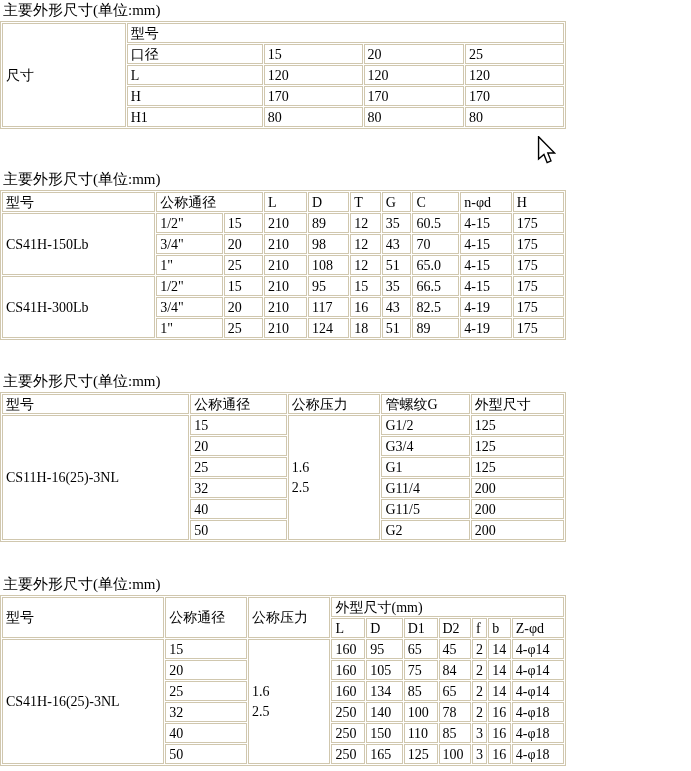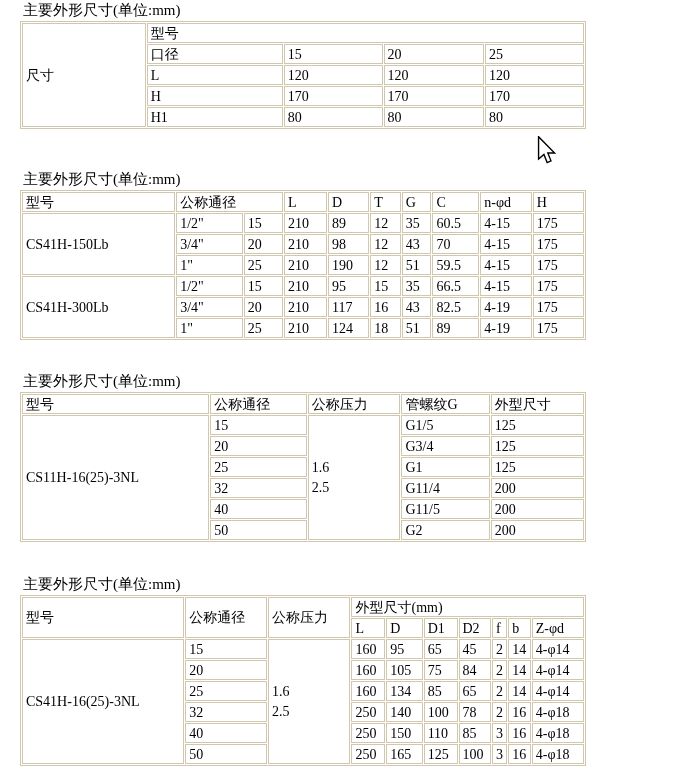--- a/index.html
+++ b/index.html
@@ -1,21 +1,21 @@
 <!DOCTYPE html>
 <html><head>
 <meta charset="utf-8">
 <style>
   html,body{margin:0;padding:0;background:#ffffff;}
   body{
     font-family:"Liberation Serif","DejaVu Serif",serif;
     font-size:14px;color:#000;
   }
   .page{position:relative;width:691px;height:771px;background:#ffffff;overflow:hidden;}
-  .sec{position:absolute;left:0;width:566px;margin-left:20px;}
+  .sec{position:absolute;left:0;width:566px;}
   .sec1{top:2px;}
   .sec2{top:171px;}
   .sec3{top:373px;}
   .sec4{top:576px;}
   .title{margin:0 0 3px 3px;font-size:15px;line-height:16px;white-space:nowrap;}
   table.spec{
     border-collapse:separate;
     border-spacing:1px;
     border:1px solid #d0c7ae;
     table-layout:fixed;
@@ -131,24 +131,24 @@
           <td>12</td>
           <td>43</td>
           <td>70</td>
           <td>4-15</td>
           <td>175</td>
         </tr>
         <tr>
           <td>1"</td>
           <td>25</td>
           <td>210</td>
-          <td>190</td>
+          <td>108</td>
           <td>12</td>
           <td>51</td>
-          <td>59.5</td>
+          <td>65.0</td>
           <td>4-15</td>
           <td>175</td>
         </tr>
         <tr>
           <td rowspan="3">CS41H-300Lb</td>
           <td>1/2"</td>
           <td>15</td>
           <td>210</td>
           <td>95</td>
           <td>15</td>
@@ -201,21 +201,21 @@
           <td>管螺纹G</td>
           <td>外型尺寸</td>
         </tr>
         <tr>
           <td rowspan="6">CS11H-16(25)-3NL</td>
           <td>15</td>
           <td rowspan="6">
             <div class="pline">1.6</div>
             <div class="pline">2.5</div>
           </td>
-          <td>G1/5</td>
+          <td>G1/2</td>
           <td>125</td>
         </tr>
         <tr>
           <td>20</td>
           <td>G3/4</td>
           <td>125</td>
         </tr>
         <tr>
           <td>25</td>
           <td>G1</td>

